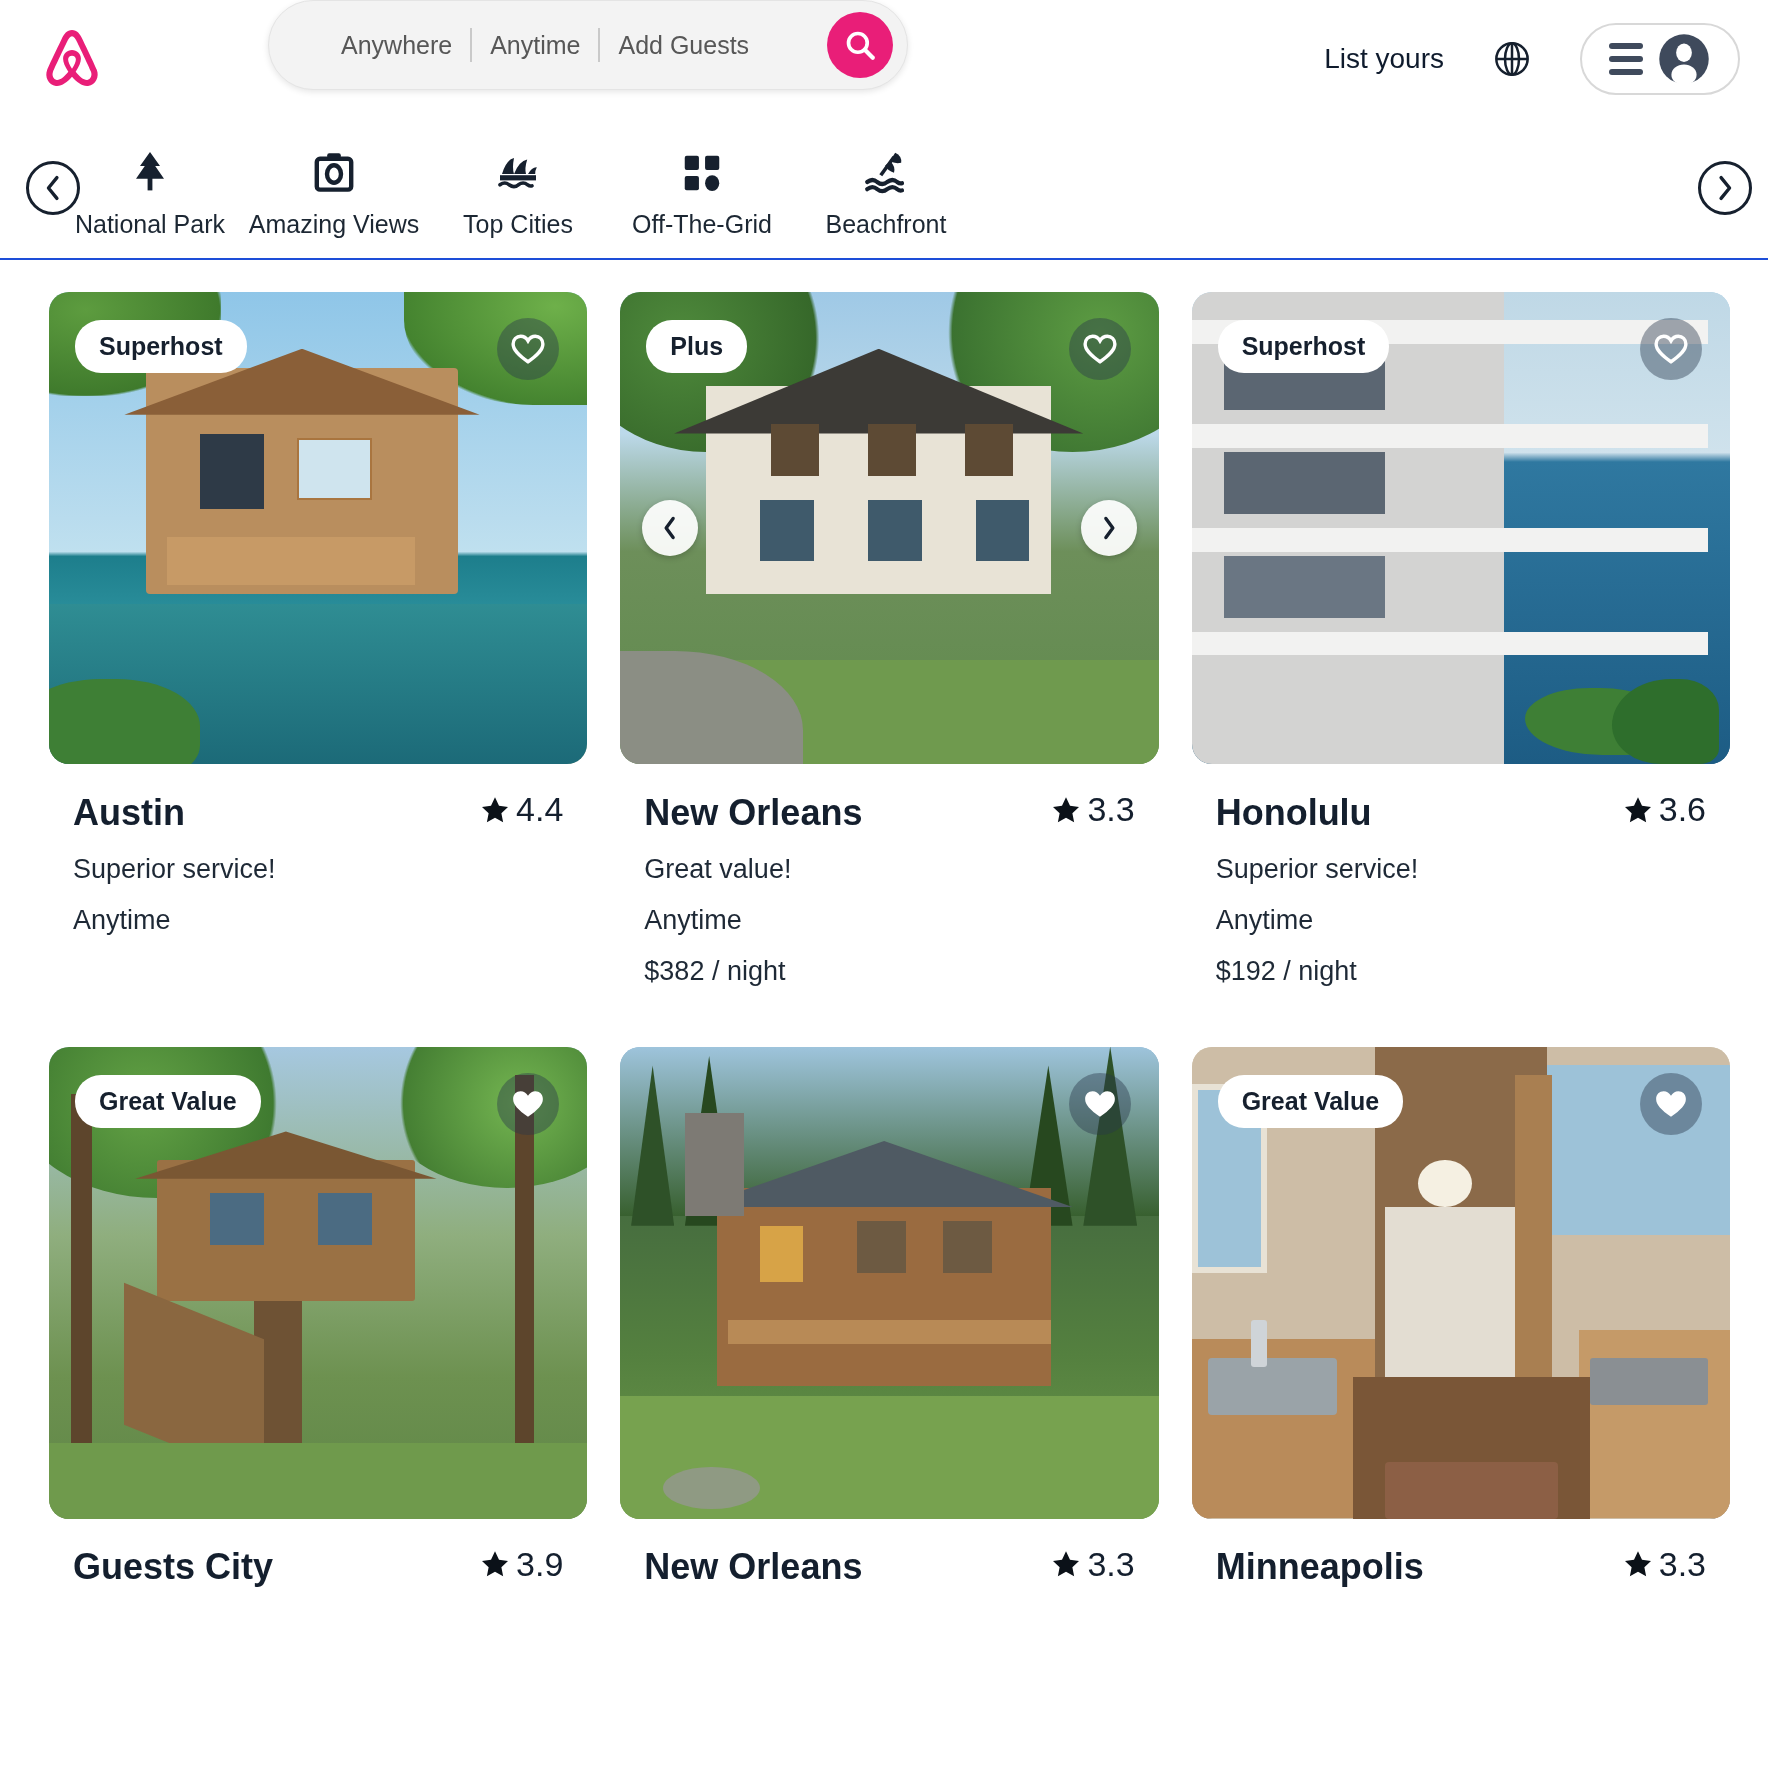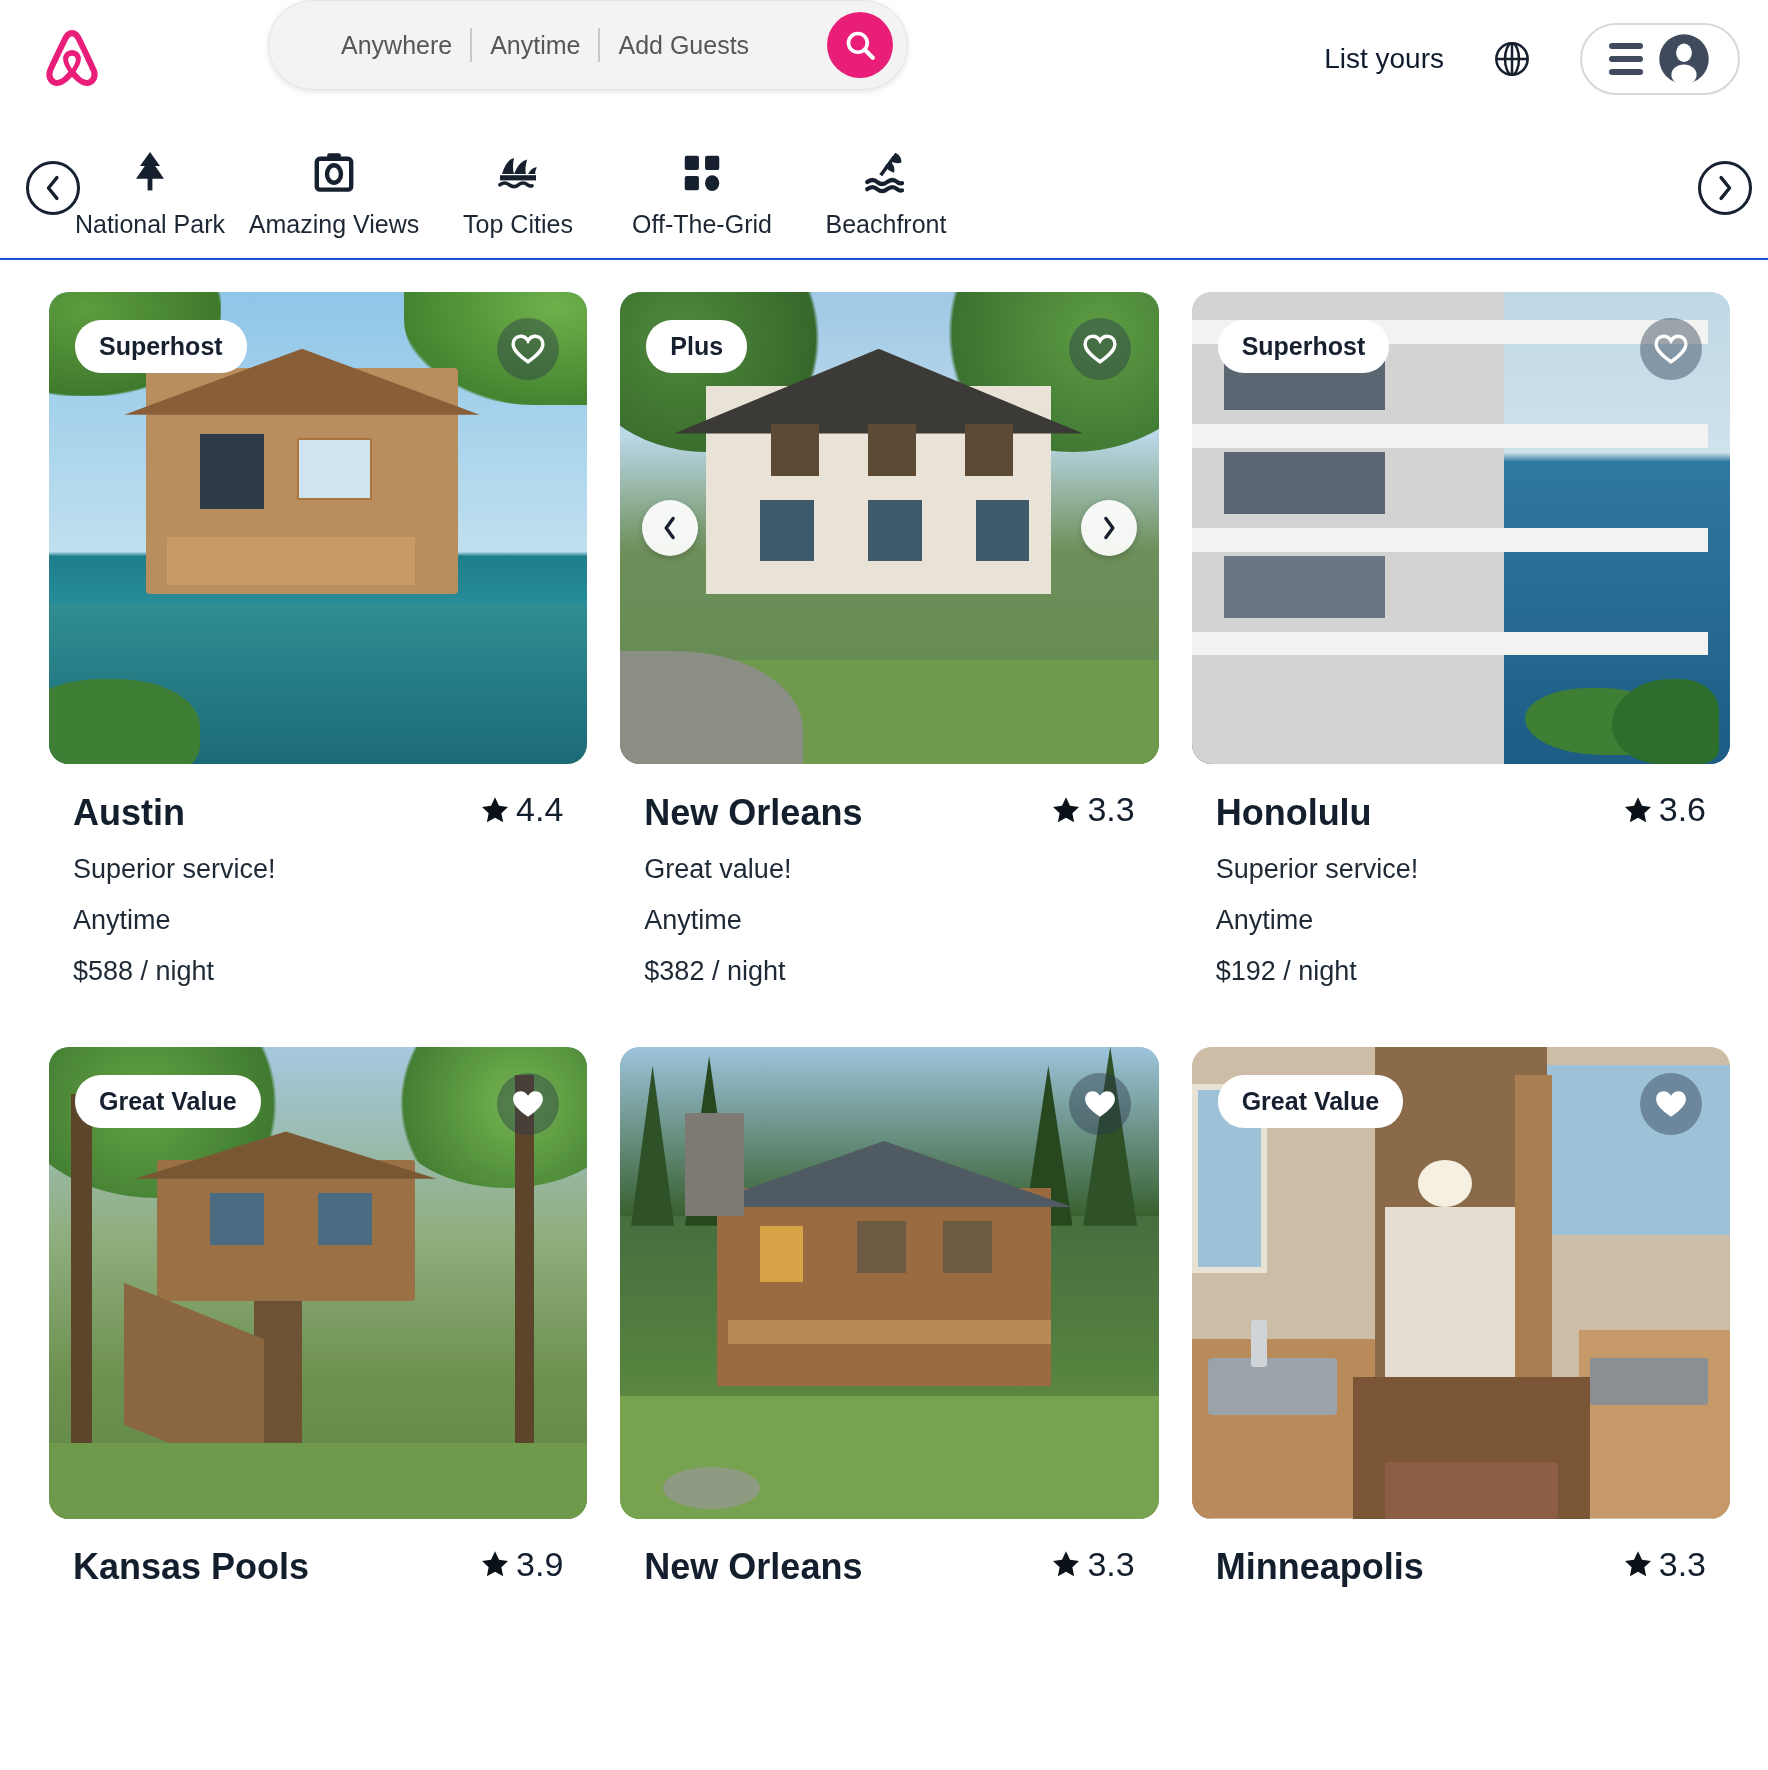--- a/index.html
+++ b/index.html
@@ -396,21 +396,20 @@
         <span class="card-title">Austin</span>
         <span class="card-rating">
           <svg width="30" height="30" viewBox="0 0 24 24">
             <path d="M12 1.8 L15.2 8.6 L22.4 9.5 L17.1 14.5 L18.5 21.8 L12 18.2 L5.5 21.8 L6.9 14.5 L1.6 9.5 L8.8 8.6 Z" fill="#0b1118"></path>
           </svg>
           <span>4.4</span>
         </span>
       </div>
       <div class="card-line">Superior service!</div>
       <div class="card-line">Anytime</div>
-      <div class="card-line">$588 / night</div>
     </div>
   </div>
 
   <div class="card">
     <div class="card-photo">
       <div class="photo-inner s-forest">
         <div class="blob" style="left:-8%;top:-10%;width:48%;height:44%;background:radial-gradient(circle at 40% 45%,#4f8a3c 0%,#36682a 70%,rgba(0,0,0,0) 72%);border-radius:50%;"></div>
         <div class="blob" style="right:-10%;top:-12%;width:52%;height:46%;background:radial-gradient(circle at 60% 45%,#5d9c43 0%,#3b7230 72%,rgba(0,0,0,0) 74%);border-radius:50%;"></div>
         <div class="blob" style="left:16%;top:20%;width:64%;height:44%;background:#e8e3d6;"></div>
         <div class="blob" style="left:10%;top:12%;width:76%;height:18%;background:#3c3a36;clip-path:polygon(50% 0,100% 100%,0 100%);"></div>
@@ -511,21 +510,21 @@
       </div>
       <span class="badge">Great Value</span>
       <button class="heart">
         <svg width="34" height="32" viewBox="0 0 24 22">
           <path d="M12 20 C5 15 1.5 11.5 1.5 7.4 C1.5 4.2 3.9 2 6.8 2 C9 2 10.9 3.3 12 5.2 C13.1 3.3 15 2 17.2 2 C20.1 2 22.5 4.2 22.5 7.4 C22.5 11.5 19 15 12 20 Z" fill="#ffffff"></path>
         </svg>
       </button>
     </div>
     <div class="card-body">
       <div class="card-title-row">
-        <span class="card-title">Kansas Pools</span>
+        <span class="card-title">Guests City</span>
         <span class="card-rating">
           <svg width="30" height="30" viewBox="0 0 24 24">
             <path d="M12 1.8 L15.2 8.6 L22.4 9.5 L17.1 14.5 L18.5 21.8 L12 18.2 L5.5 21.8 L6.9 14.5 L1.6 9.5 L8.8 8.6 Z" fill="#0b1118"></path>
           </svg>
           <span>3.9</span>
         </span>
       </div>
     </div>
   </div>
 

